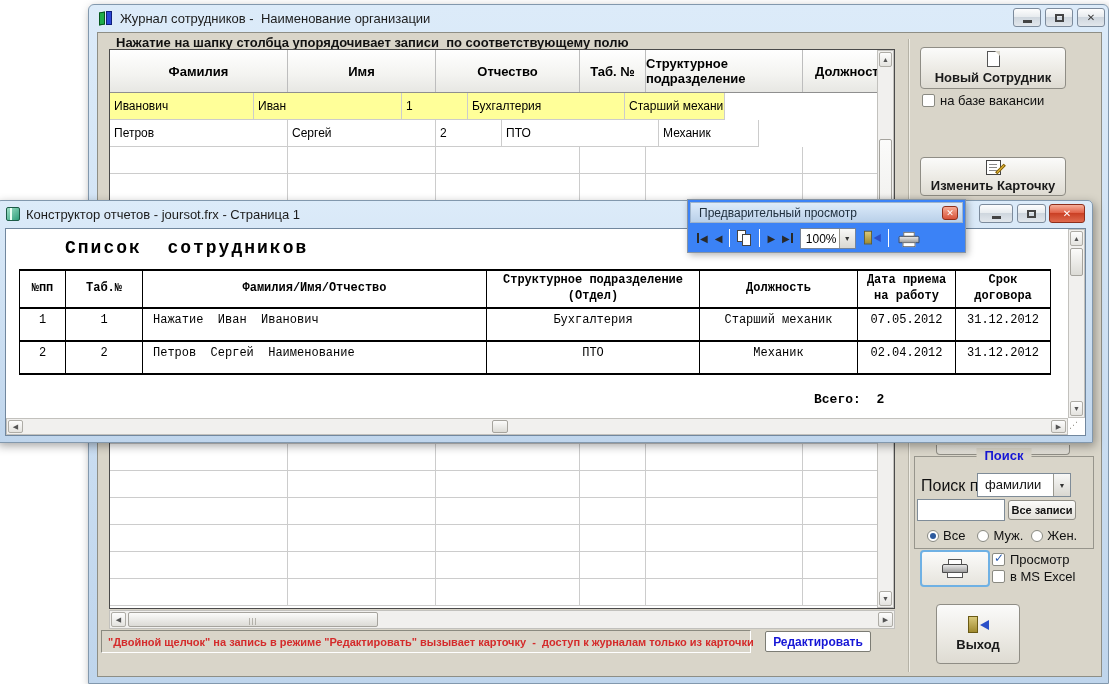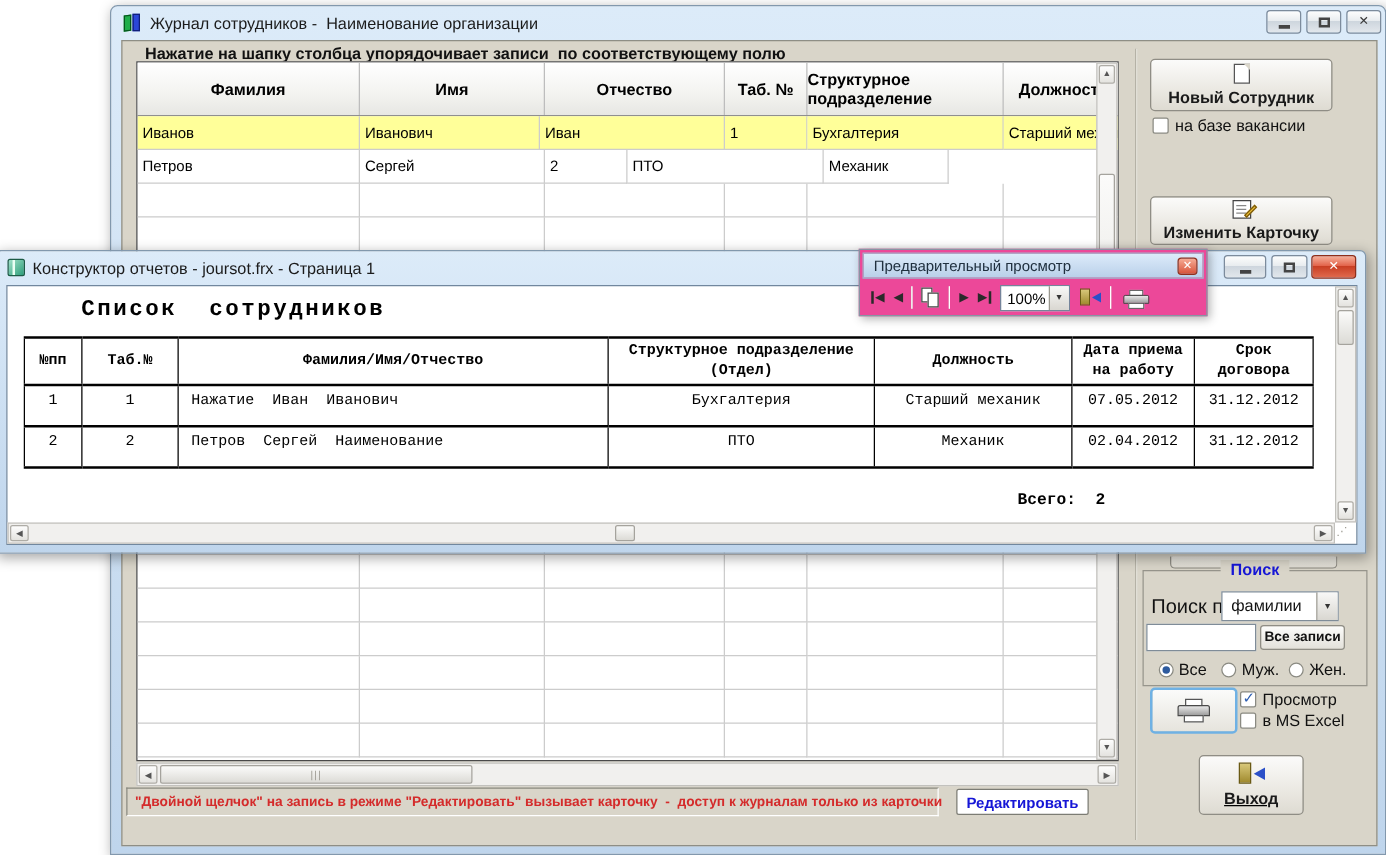--- a/index.html
+++ b/index.html
@@ -110,21 +110,21 @@
   .printer-ico .body { position:absolute; left:0; top:5px; width:26px; height:9px;
     background:linear-gradient(#e8e8e8,#9f9f9f); border:1px solid #4a4a4a; border-radius:2px 2px 0 0; }
   .printer-ico .paper-out { position:absolute; left:5px; top:13px; width:16px; height:6px;
     background:#fff; border:1px solid #555; }
   .door-ico { position:relative; width:22px; height:18px; flex:0 0 auto; }
   .door-ico .door { position:absolute; left:1px; top:0; width:10px; height:17px;
     background:linear-gradient(#d8c87a,#a08a2e); border:1px solid #6a5a14; }
   .door-ico .arr { position:absolute; right:0; top:4px; width:0; height:0;
     border-top:5px solid transparent; border-bottom:5px solid transparent; border-right:9px solid #2b50c8; }
 
-  #exit-btn { position:absolute; left:861px; top:571px; width:84px; height:48px;text-decoration:underline; }
+  #exit-btn { position:absolute; left:838px; top:571px; width:84px; height:60px; }
 
   
   #partial-btn { position:absolute; left:838px; top:412px; width:134px; height:10px;
     border:1px solid #8f8d85; border-top:none; border-radius:0 0 4px 4px;
     background:linear-gradient(#e8e6df,#dedbd2); }
 
   
   .doc-ico { position:relative; width:13px; height:16px; background:#fff; border:1px solid #555; }
   .doc-ico:after { content:""; position:absolute; right:-1px; top:-1px; width:0; height:0;
     border-left:5px solid transparent; border-top:5px solid #d9d5c9; }
@@ -149,21 +149,21 @@
     table-layout:fixed; font-family:inherit; }
   #report-table th, #report-table td { border:2px solid #000; border-left-width:1px; border-right-width:1px;
     font-size:12px; white-space:pre-line; overflow:hidden; }
   #report-table th { font-weight:bold; text-align:center; height:38px; padding:2px 2px; line-height:1.3; }
   #report-table td { height:33px; vertical-align:top; padding:4px 2px 0 2px; text-align:center; white-space:pre; }
   #report-table td.al { text-align:left; padding-left:10px; }
   #report-total { position:absolute; left:808px; top:163px; font-size:13px; font-weight:bold; white-space:pre; }
 
   
   #preview-win { position:absolute; left:687px; top:199px; width:279px; height:54px; z-index:20;
-    background:#ec4899; border:1px solid #8794a3; box-shadow:2px 2px 7px rgba(0,0,0,.3); }
+    background:#3b82f6; border:1px solid #8794a3; box-shadow:2px 2px 7px rgba(0,0,0,.3); }
   #preview-title { position:absolute; left:2px; top:2px; right:2px; height:21px;
     background:linear-gradient(#ddebfa,#b9d0e9); border:1px solid #9fb4cb;
     display:flex; align-items:center; padding:0 4px 0 8px; }
   #preview-title .t { font-size:12px; color:#20303f; flex:1; }
   #preview-close { width:16px; height:14px; border:1px solid #8e2f1c; border-radius:3px;
     background:linear-gradient(#f6ab95,#d8533a); color:#fff; font-size:9px; font-weight:bold;
     display:flex; align-items:center; justify-content:center; }
   #preview-body { position:absolute; left:2px; top:25px; right:2px; height:26px;
     display:flex; align-items:center; gap:7px; padding:0 7px; }
   .nav-ico { display:flex; align-items:center; color:#2a2a2a; font-size:10px; gap:1px; }
@@ -203,21 +203,20 @@
       <div id="grid-header">
           <div class="ghc" style="width: 178px;">Фамилия</div>
           <div class="ghc" style="width: 148px;">Имя</div>
           <div class="ghc" style="width: 144px;">Отчество</div>
           <div class="ghc" style="width: 66px;">Таб. №</div>
           <div class="ghc" style="width: 157px;">Структурное подразделение</div>
           <div class="ghc cut" style="width: 100px;">Должность</div>
         </div>
       <div id="grid-body">
           <div class="grow sel">
-            <div class="gcell" style="width: 178px;">Иванов</div>
             <div class="gcell" style="width: 144px;">Иванович</div>
             <div class="gcell" style="width: 148px;">Иван</div>
             <div class="gcell" style="width: 66px;">1</div>
             <div class="gcell" style="width: 157px;">Бухгалтерия</div>
             <div class="gcell" style="width: 100px;">Старший механик</div>
           </div>
           <div class="grow">
             <div class="gcell" style="width: 178px;">Петров</div>
             <div class="gcell" style="width: 148px;">Сергей</div>
             <div class="gcell" style="width: 66px;">2</div>

